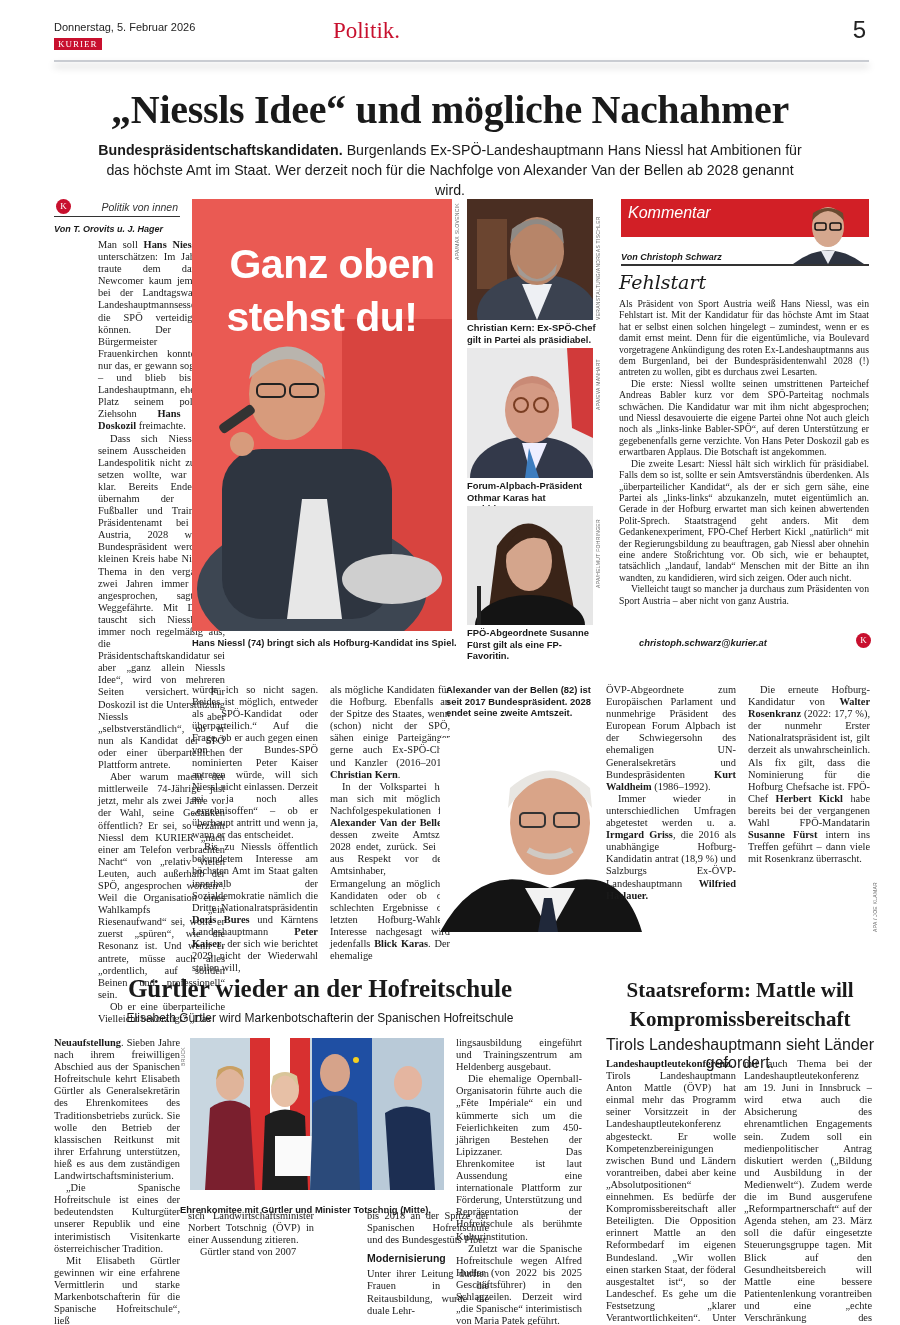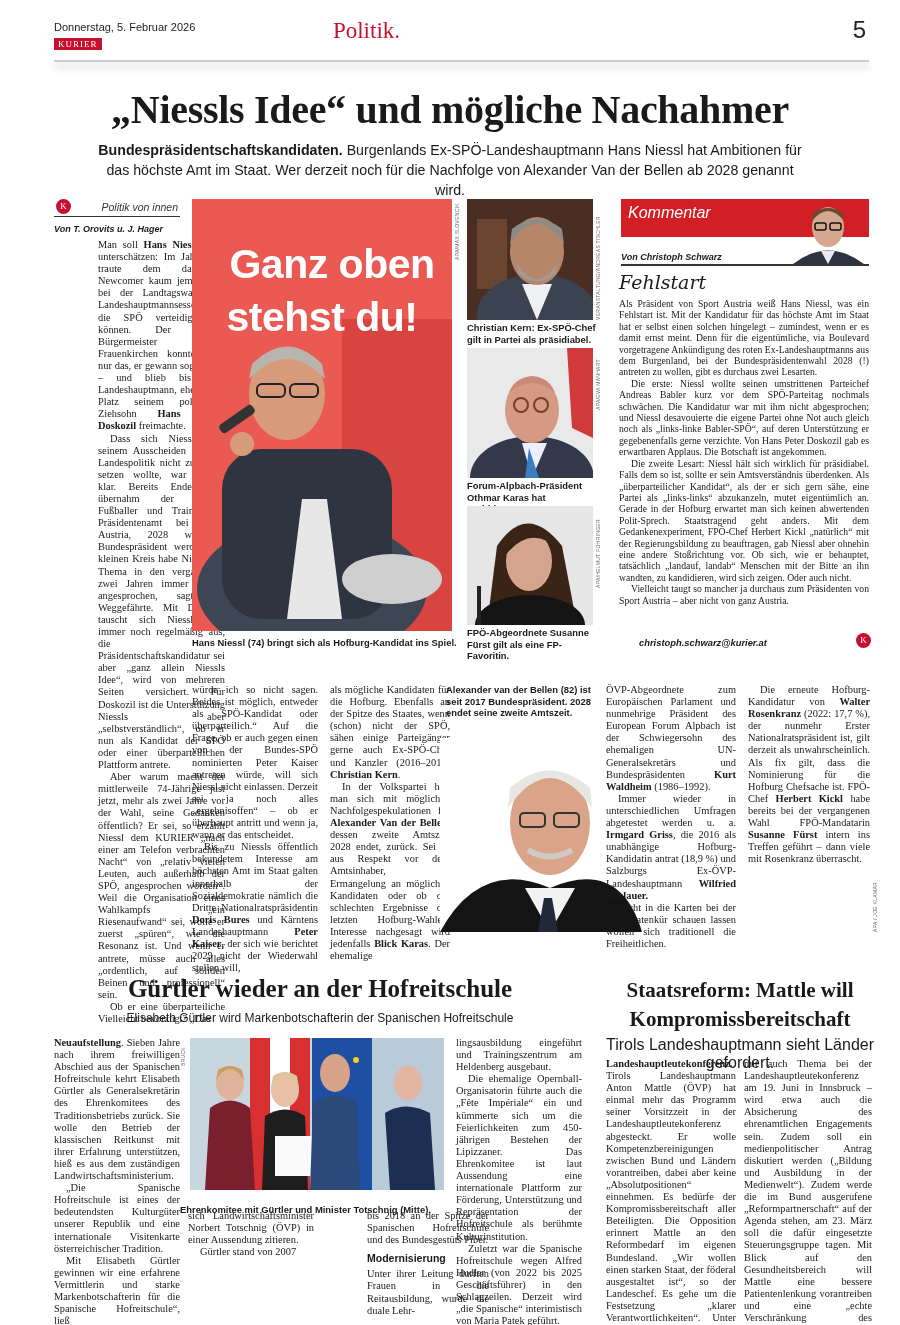--- a/index.html
+++ b/index.html
@@ -186,31 +186,30 @@
     <rect x="114" y="75" width="25" height="14" rx="4" fill="none" stroke="#333" stroke-width="2"></rect>
     <path d="M88 112 Q110 125 132 112" stroke="#cfcac4" stroke-width="6" fill="none"></path>
   </svg>
 </div>
 <div class="abs cap" style="left:446px; top:684px; width:150px;">Alexander van der Bellen (82) ist seit 2017 Bundespräsident. 2028 endet seine zweite Amtszeit.</div>
 <div class="abs credit" style="left:872px; top:880px; height:52px;">APA / JOE KLAMAR</div>
 
 <div class="abs col" style="left:606px; top:684px; width:130px;">
     <p class="noind">ÖVP-Abgeordnete zum Europäischen Parlament und nunmehrige Präsident des European Forum Alpbach ist der Schwiegersohn des ehemaligen UN-Generalsekretärs und Bundespräsidenten <b>Kurt Waldheim</b> (1986–1992).</p>
     <p>Immer wieder in unterschiedlichen Umfragen abgetestet werden u. a. <b>Irmgard Griss</b>, die 2016 als unabhängige Hofburg-Kandidatin antrat (18,9 %) und Salzburgs Ex-ÖVP-Landeshauptmann <b>Wilfried Haslauer.</b></p>
-    <p>Nicht in die Karten bei der Kandidatenkür schauen lassen wollen sich traditionell die Freiheitlichen.</p>
   </div>
 <div class="abs col" style="left:748px; top:684px; width:122px;">
     <p>Die erneute Hofburg-Kandidatur von <b>Walter Rosenkranz</b> (2022: 17,7 %), der nunmehr Erster Nationalratspräsident ist, gilt derzeit als unwahrscheinlich. Als fix gilt, dass die Nominierung für die Hofburg Chefsache ist. FPÖ-Chef <b>Herbert Kickl</b> habe bereits bei der vergangenen Wahl FPÖ-Mandatarin <b>Susanne Fürst</b> intern ins Treffen geführt – dann viele mit Rosenkranz überrascht.</p>
   </div>
 
 <h2 class="abs sec2-head">Gürtler wieder an der Hofreitschule</h2>
 <div class="abs sec2-sub">Elisabeth Gürtler wird Markenbotschafterin der Spanischen Hofreitschule</div>
 <div class="abs col" style="left:54px; top:1037px; width:126px;">
     <p class="noind"><b>Neuaufstellung</b>. Sieben Jahre nach ihrem freiwilligen Abschied aus der Spanischen Hofreitschule kehrt Elisabeth Gürtler als Generalsekretärin des Ehrenkomitees des Traditionsbetriebs zurück. Sie wolle den Betrieb der klassischen Reitkunst mit ihrer Erfahrung unterstützen, hieß es aus dem zuständigen Landwirtschaftsministerium.</p>
-    <p>„Die Spanische Hofreitschule ist eines der bedeutendsten Kulturgüter unserer Republik und eine internationale Visitenkarte österreichischer Tradition.</p>
+    <p>„Die Spanische Hofreitschule ist eines der bedeutendsten Kulturgüter unserer Republik und eine interimistisch Visitenkarte österreichischer Tradition.</p>
     <p>Mit Elisabeth Gürtler gewinnen wir eine erfahrene Vermittlerin und starke Markenbotschafterin für die Spanische Hofreitschule“, ließ</p>
   </div>
 
 <div class="abs photo" style="left:190px; top:1038px; width:254px; height:152px;">
   <svg width="254" height="152">
     <rect width="254" height="152" fill="#c8d6e0"></rect>
     <rect x="170" y="0" width="84" height="152" fill="#b9cad8"></rect>
     <rect x="60" y="0" width="60" height="152" fill="#ffffff"></rect>
     <rect x="60" y="0" width="20" height="152" fill="#d83030"></rect>
     <rect x="100" y="0" width="20" height="152" fill="#d83030"></rect>

